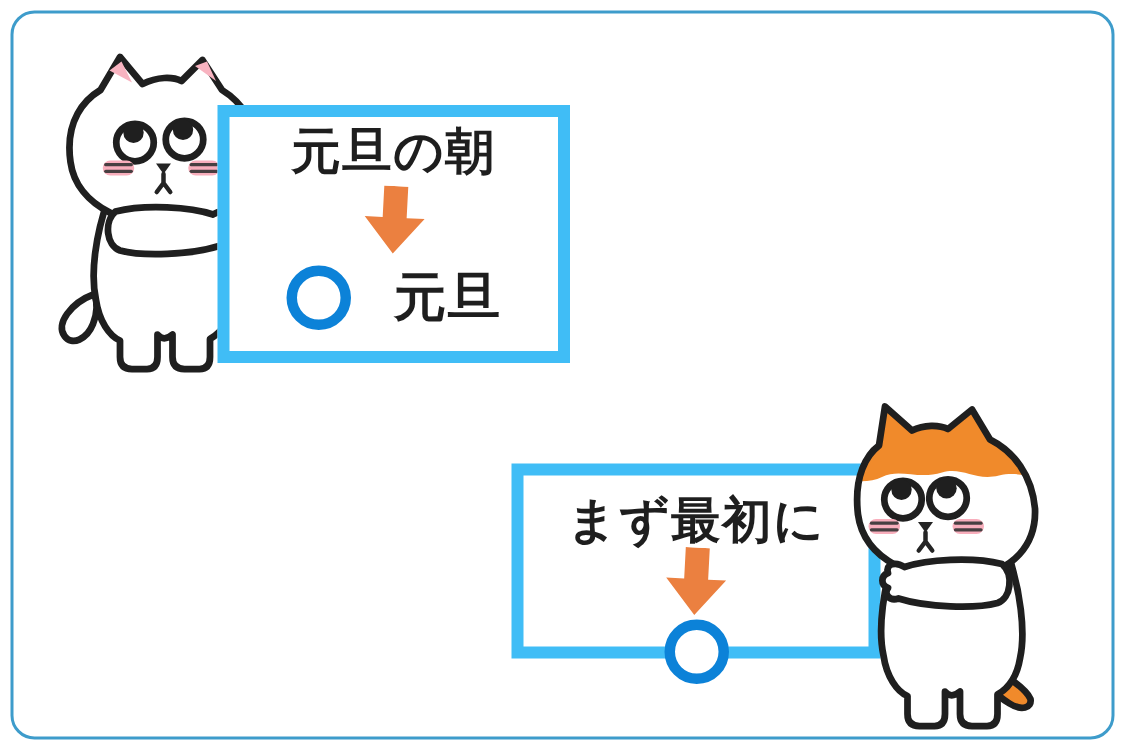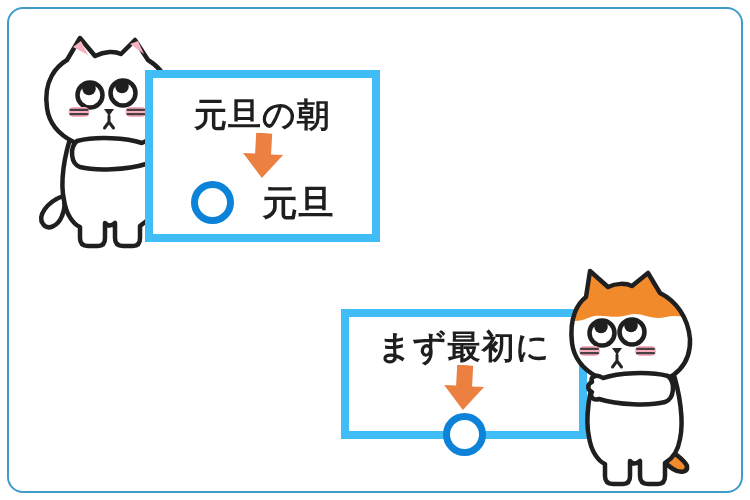--- a/index.html
+++ b/index.html
@@ -9,21 +9,21 @@
   }
   .outer-frame {
     position:absolute; left:7px; top:7px; right:7px; bottom:7px;
     border:2.5px solid #3E9CCB; border-radius:16px; z-index:0;
   }
   .card {
     position:absolute; background:#ffffff; border:8px solid #40BDF6;
     box-sizing:border-box; display:flex; flex-direction:column;
     align-items:center; justify-content:space-between; z-index:2;
   }
-  #card-1 { left:145px; top:70px;  width:235px; height:172px; padding:20px 0 14px; }
+  #card-1 { left:145px; top:70px;  width:235px; height:172px; padding:6px 0 14px; }
   #card-2 { left:341px; top:309px; width:246px; height:130px; padding:13px 0 26px; }
   .phrase {
     font-size:33px; font-weight:700; color:#1E1E1E; letter-spacing:1px;
     line-height:1; white-space:nowrap;
   }
   .arrow-wrap { line-height:0; transform:rotate(3deg); margin:2px 0; }
   .answer-row { display:flex; align-items:center; gap:29px; }
   .correct-circle {
     width:29px; height:29px; border:7px solid #0C82D8; border-radius:50%;
     box-sizing:content-box; background:#ffffff;

